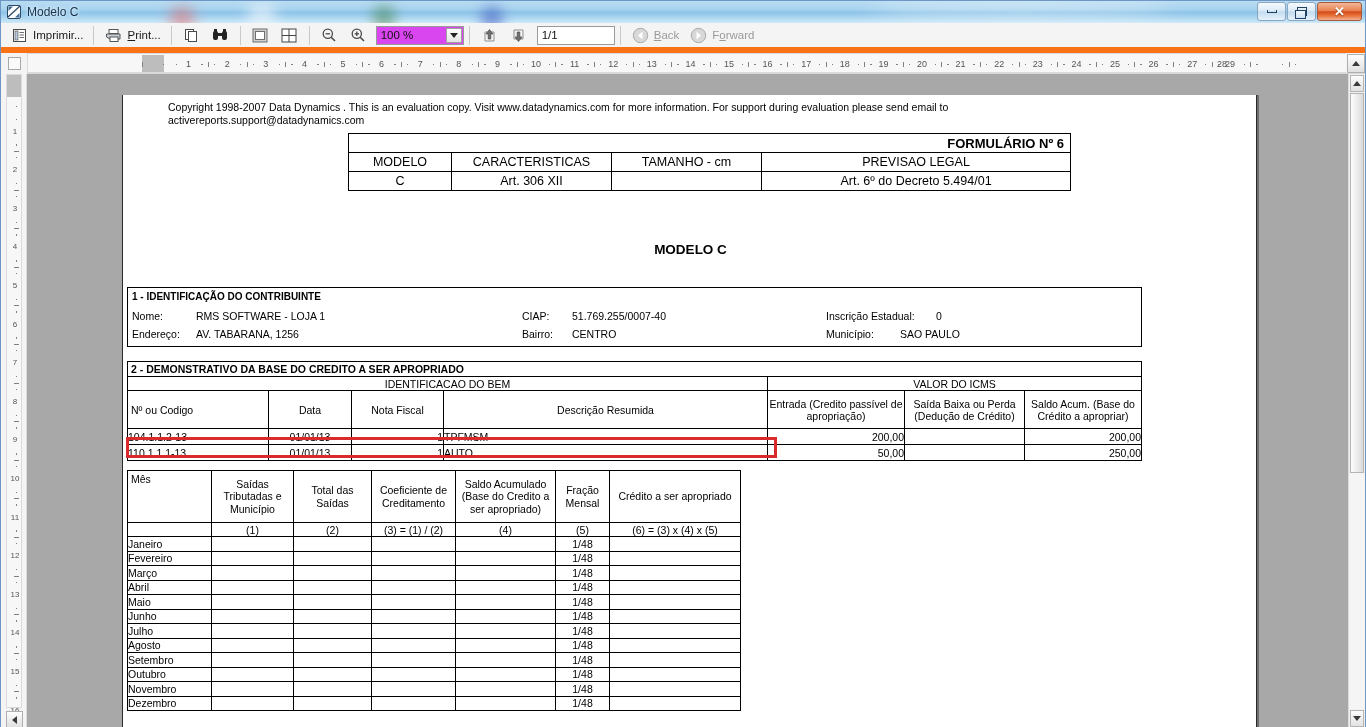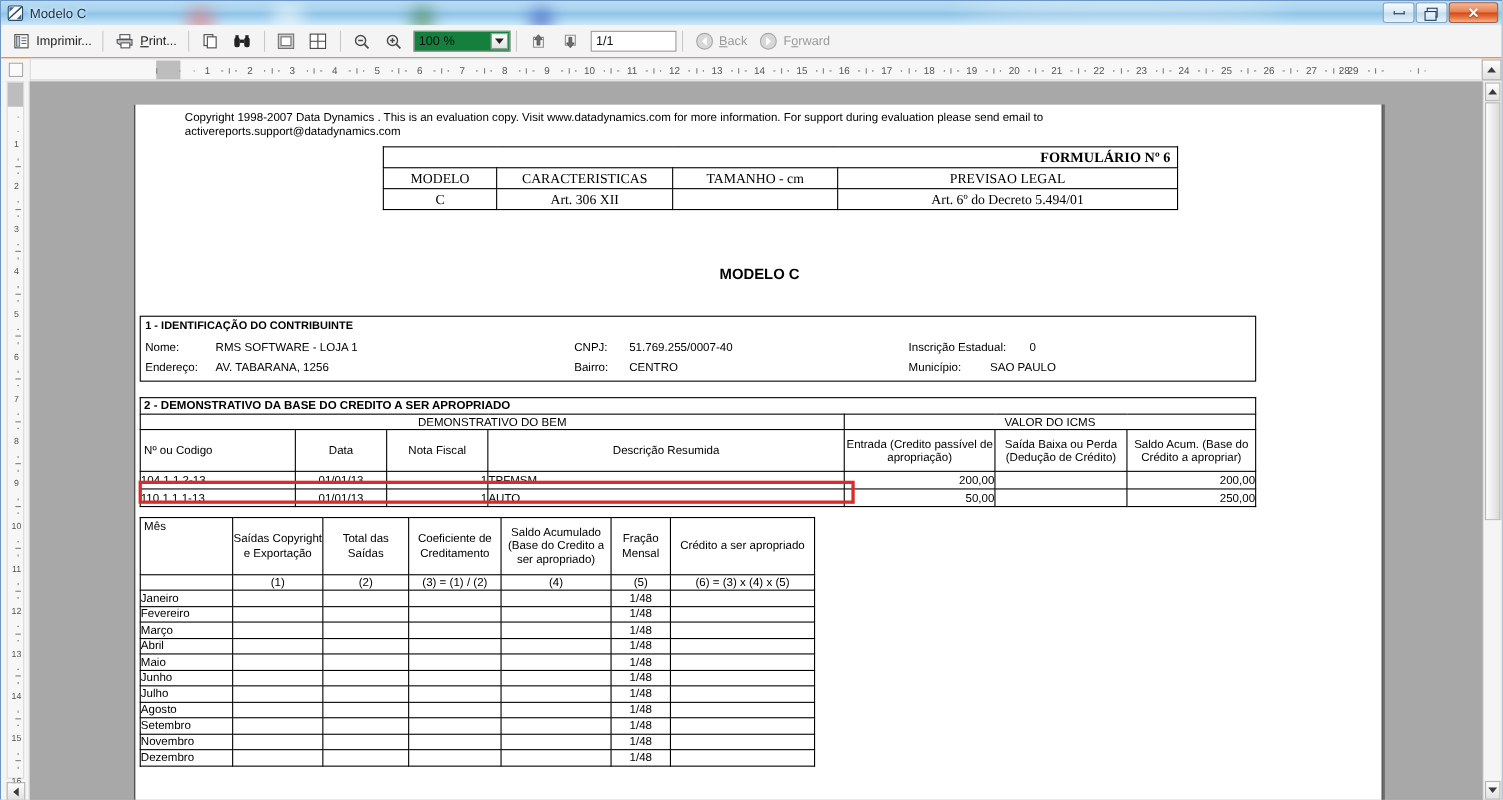--- a/index.html
+++ b/index.html
@@ -63,37 +63,37 @@
       text-shadow: 0 1px 1px rgba(0,0,0,.45); }
   .min-bar { width: 10px; height: 3px; border: 1px solid #22405f; border-top: none; }
   .max-sq  { width: 10px; height: 9px; border: 1px solid #22405f; position: relative; }
   .max-sq:before { content:""; position:absolute; left:-3px; top:2px; width:9px; height:7px;
       border:1px solid #22405f; background: linear-gradient(to bottom,#eef6fc,#cfe4f4); }
 
   
   .toolbar {
     height: 30px;
     background: #f4f4f4;
-    border-bottom: 1px solid #f97316;
+    border-bottom: 6px solid #f97316;
     display: flex; align-items: center;
     padding: 0 4px;
     position: relative;
   }
   .tool {
     height: 24px; display: flex; align-items: center;
     padding: 0 3px; margin: 0 1px; gap: 4px;
     border: 1px solid transparent; border-radius: 2px;
     font-size: 11.5px; color: #1a1a1a; white-space: nowrap;
   }
   .tool.disabled { color: #9a9a9a; }
   .tsep { width: 1px; height: 19px; background: #c9c9c9; margin: 0 5px; }
   .ico { width: 19px; height: 19px; display:flex; align-items:center; justify-content:center; }
   .zoombox {
     display:flex; align-items:center; width: 88px; height: 19px;
-    border: 1px solid #9a9a9a; background: #15803d; margin-left: 3px;
+    border: 1px solid #9a9a9a; background: #d946ef; margin-left: 3px;
     font-size: 11.5px; color:#111; padding-left:4px; position: relative;
   }
   .zoombox .arrowbtn {
     position:absolute; right:1px; top:1px; width:16px; height:15px;
     background: linear-gradient(to bottom,#fdfdfd,#e3e3e3);
     border: 1px solid #a0a0a0;
     display:flex;align-items:center;justify-content:center;
   }
   .pagebox {
     width: 78px; height: 19px; border: 1px solid #9a9a9a;
@@ -189,21 +189,21 @@
     position:absolute; left:45px; top:6px; width:910px;
     font-size:10.5px; line-height:13px;
   }
 
   table.g { border-collapse: collapse; }
   table.g td, table.g th { border:1px solid #000; padding:0; font-weight:normal; }
 
   
   .formtbl { position:absolute; left:225px; top:38px; width:723px; }
   .formtbl table { width:100%; }
-  .formtbl td { height:19px; font-size:12.5px; text-align:center;font-family:Liberation Serif, serif; }
+  .formtbl td { height:19px; font-size:12.5px; text-align:center; }
   .formtbl .fnum { text-align:right; padding-right:6px; font-weight:bold; font-size:13px; }
 
   .doctitle { position:absolute; left:0; top:122px; width:1135px;
       text-align:center; font-size:13.5px; font-weight:bold; letter-spacing:.1px;}
   .doctitle2{ position:absolute; left:0; top:147px; width:1135px;
       text-align:center; font-size:13.5px; font-weight:bold; }
 
   
   .sec1 { position:absolute; left:4px; top:192px; width:1015px; height:60px;
       border:1px solid #000; }
@@ -746,21 +746,21 @@
             </tbody>
               </table>
           </div>
 
           <div class="doctitle2">MODELO C</div>
 
           <div class="sec1">
             <div class="hdr">1 - IDENTIFICAÇÃO DO CONTRIBUINTE</div>
             <span class="f-lab" style="left:4px;  top:22px">Nome:</span>
             <span class="f-val" style="left:68px; top:22px">RMS SOFTWARE - LOJA 1</span>
-            <span class="f-lab" style="left:394px;top:22px">CNPJ:</span>
+            <span class="f-lab" style="left:394px;top:22px">CIAP:</span>
             <span class="f-val" style="left:444px;top:22px">51.769.255/0007-40</span>
             <span class="f-lab" style="left:698px;top:22px">Inscrição Estadual:</span>
             <span class="f-val" style="left:808px;top:22px">0</span>
             <span class="f-lab" style="left:4px;  top:40px">Endereço:</span>
             <span class="f-val" style="left:68px; top:40px">AV. TABARANA, 1256</span>
             <span class="f-lab" style="left:394px;top:40px">Bairro:</span>
             <span class="f-val" style="left:444px;top:40px">CENTRO</span>
             <span class="f-lab" style="left:698px;top:40px">Município:</span>
             <span class="f-val" style="left:772px;top:40px">SAO PAULO</span>
           </div>
@@ -772,21 +772,21 @@
                 <col style="width:141px">
                   <col style="width:83px">
                   <col style="width:92px">
                 <col style="width:324px">
                   <col style="width:137px">
                   <col style="width:120px">
                   <col>
               </colgroup>
               <tbody>
                   <tr>
-                <td class="grp" colspan="4">DEMONSTRATIVO DO BEM</td>
+                <td class="grp" colspan="4">IDENTIFICACAO DO BEM</td>
                 <td class="grp" colspan="3">VALOR DO ICMS</td>
               </tr>
               <tr>
                 <td class="colhdr left">Nº ou Codigo</td>
                 <td class="colhdr">Data</td>
                 <td class="colhdr">Nota Fiscal</td>
                 <td class="colhdr">Descrição Resumida</td>
                 <td class="colhdr">Entrada (Credito passível de apropriação)</td>
                 <td class="colhdr">Saída Baixa ou Perda (Dedução de Crédito)</td>
                 <td class="colhdr">Saldo Acum. (Base do Crédito a apropriar)</td>
@@ -822,21 +822,21 @@
                   <col style="width:82px">
                   <col style="width:78px">
                 <col style="width:84px">
                   <col style="width:100px">
                   <col style="width:54px">
                   <col>
               </colgroup>
               <tbody>
                   <tr>
                 <td class="s3head left">Mês</td>
-                <td class="s3head">Saídas Copyright e Exportação</td>
+                <td class="s3head">Saídas Tributadas e Município</td>
                 <td class="s3head">Total das Saídas</td>
                 <td class="s3head">Coeficiente de Creditamento</td>
                 <td class="s3head">Saldo Acumulado (Base do Credito a ser apropriado)</td>
                 <td class="s3head">Fração Mensal</td>
                 <td class="s3head">Crédito a ser apropriado</td>
               </tr>
               <tr>
                 <td class="s3num"></td>
                 <td class="s3num">(1)</td>
                 <td class="s3num">(2)</td>
@@ -922,20 +922,29 @@
                   <tr class="s3row">
                     <td class="s3mes">Setembro</td>
                     <td></td>
                     <td></td>
                     <td></td>
                     <td></td>
                     <td class="s3frac">1/48</td>
                     <td></td>
                   </tr>
                   <tr class="s3row">
+                    <td class="s3mes">Outubro</td>
+                    <td></td>
+                    <td></td>
+                    <td></td>
+                    <td></td>
+                    <td class="s3frac">1/48</td>
+                    <td></td>
+                  </tr>
+                  <tr class="s3row">
                     <td class="s3mes">Novembro</td>
                     <td></td>
                     <td></td>
                     <td></td>
                     <td></td>
                     <td class="s3frac">1/48</td>
                     <td></td>
                   </tr>
                   <tr class="s3row">
                     <td class="s3mes">Dezembro</td>

